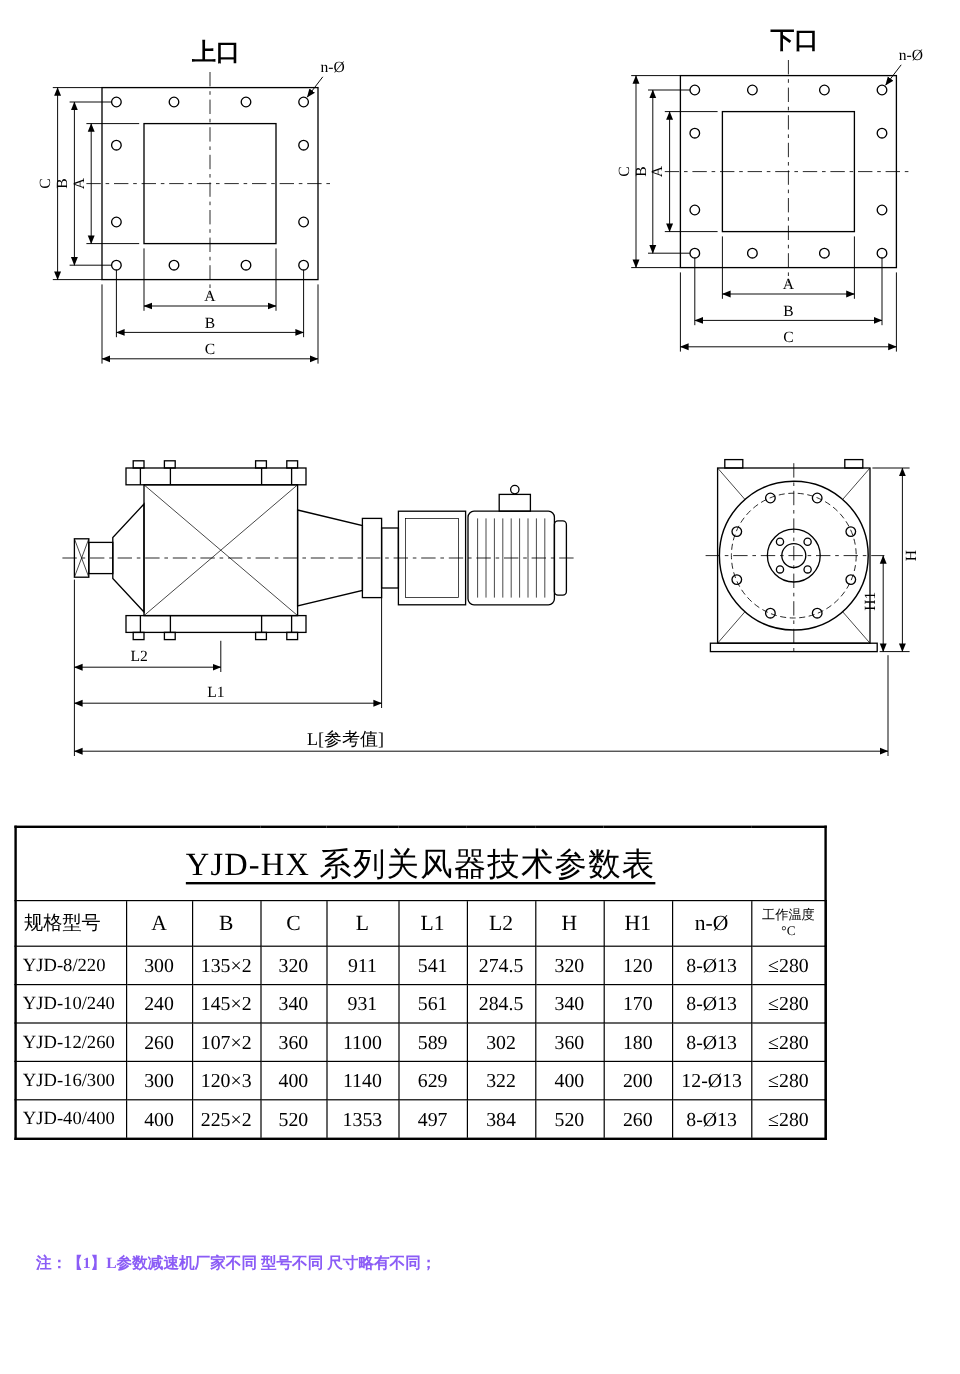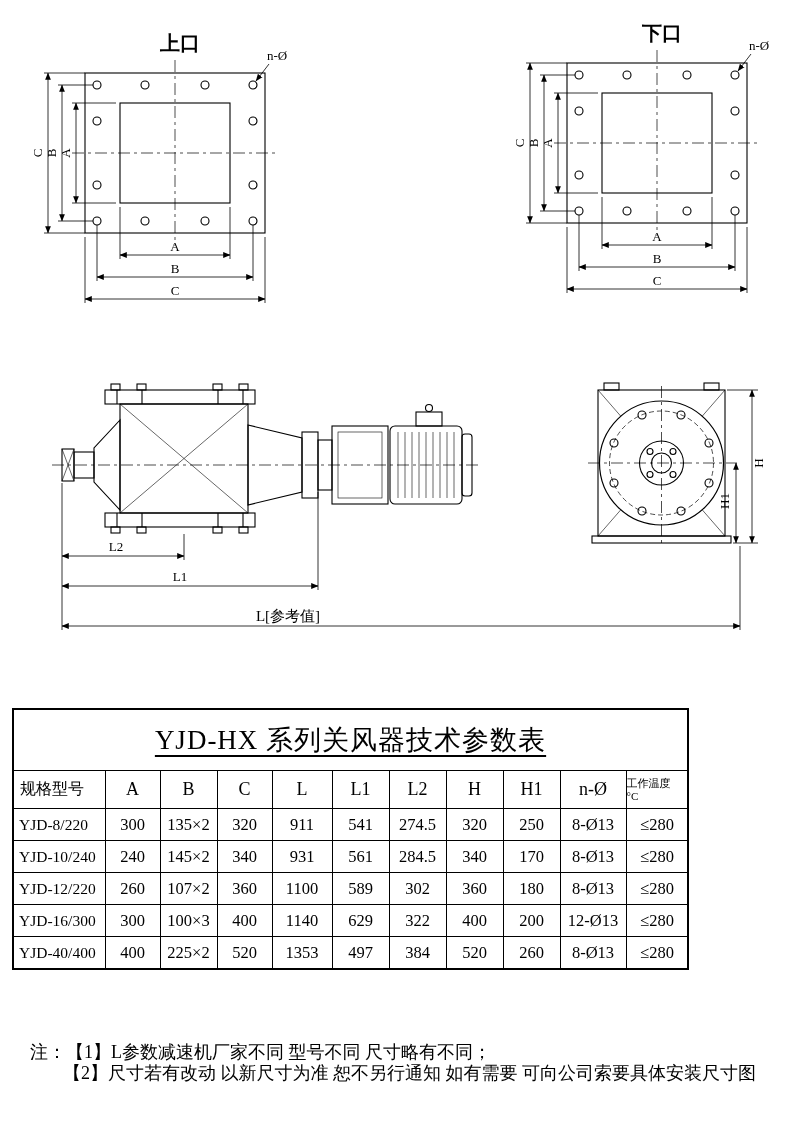--- a/index.html
+++ b/index.html
@@ -14,42 +14,42 @@
   .ln .thin { stroke-width:0.6; }
   .ln .wh { fill:#ffffff; stroke:#000; stroke-width:1.2; }
   .ln .bc { fill:none; stroke:#000; stroke-width:0.7; stroke-dasharray:5 3; }
   .cl line { stroke:#000; stroke-width:0.7; stroke-dasharray:12 4 3 4; fill:none; }
   .dim line { stroke:#000; stroke-width:0.8; fill:none; }
   .dim-t { font-family:"Liberation Serif", serif; font-size:13px; fill:#000; }
   .dim-t-lg { font-family:"Liberation Serif", serif; font-size:15px; fill:#000; }
   .dwg-title { font-family:"Liberation Serif", serif; font-size:20px; font-weight:bold; fill:#000; }
 
   
-  .spec-table-wrap { position:absolute; left:12px; top:708px; width:635px; }
+  .spec-table-wrap { position:absolute; left:12px; top:688px; width:635px; }
   table.spec { border-collapse:collapse; width:100%; table-layout:fixed; border:2px solid #000; }
   table.spec th, table.spec td {
     border:1px solid #000; text-align:center; padding:0;
     font-family:"Liberation Serif", serif; color:#000;
     overflow:hidden; white-space:nowrap; font-weight:normal;
   }
   .title-cell { height:60px; font-size:27px; font-weight:bold; letter-spacing:1px; }
   .title-cell span { text-decoration:underline; text-underline-offset:6px; }
   table.spec thead th { height:37px; font-size:18px; }
   table.spec thead th.model-h { text-align:left; padding-left:6px; font-size:16px; }
   table.spec tbody td { height:31px; font-size:16.5px; }
   table.spec tbody td.model-cell { text-align:left; padding-left:5px; font-size:15.5px; }
-  .h2l { display:flex; flex-direction:column; line-height:1.1; align-items:flex-start; justify-content:center; }
+  .h2l { display:flex; flex-direction:column; line-height:1.1; align-items:center; justify-content:center; }
   .h2l .s1 { font-size:11px; }
   .h2l .s2 { font-size:11px; }
   .h2l .p1 { font-size:12px; }
   .h2l .p2 { font-size:10px; }
 
   
   .notes { position:absolute; left:30px; top:1042px; font-family:"Liberation Serif", serif;
-           font-size:18px; font-weight:normal; color:#000000; }
+           font-size:13px; font-weight:bold; color:#8b5cf6; }
   .note-line { line-height:21px; white-space:nowrap; }
   .note-line.indent { padding-left:33px; }
 </style>
 </head>
 <body>
 
 <div class="page">
 
   <svg class="dwg" style="left:10px; top:18px;" width="300" height="310" viewBox="0 0 300 310">
     <defs>
@@ -341,57 +341,57 @@
       <tbody id="spec-rows">
           <tr>
             <td class="model-cell">YJD-8/220</td>
             <td>300</td>
             <td>135×2</td>
             <td>320</td>
             <td>911</td>
             <td>541</td>
             <td>274.5</td>
             <td>320</td>
-            <td>250</td>
+            <td>120</td>
             <td>8-Ø13</td>
             <td>≤280</td>
             <td>1.1</td>
           </tr>
           <tr>
             <td class="model-cell">YJD-10/240</td>
             <td>240</td>
             <td>145×2</td>
             <td>340</td>
             <td>931</td>
             <td>561</td>
             <td>284.5</td>
             <td>340</td>
             <td>170</td>
             <td>8-Ø13</td>
             <td>≤280</td>
             <td>1.1</td>
           </tr>
           <tr>
-            <td class="model-cell">YJD-12/220</td>
+            <td class="model-cell">YJD-12/260</td>
             <td>260</td>
             <td>107×2</td>
             <td>360</td>
             <td>1100</td>
             <td>589</td>
             <td>302</td>
             <td>360</td>
             <td>180</td>
             <td>8-Ø13</td>
             <td>≤280</td>
             <td>1.5</td>
           </tr>
           <tr>
             <td class="model-cell">YJD-16/300</td>
             <td>300</td>
-            <td>100×3</td>
+            <td>120×3</td>
             <td>400</td>
             <td>1140</td>
             <td>629</td>
             <td>322</td>
             <td>400</td>
             <td>200</td>
             <td>12-Ø13</td>
             <td>≤280</td>
             <td>1.5</td>
           </tr>
@@ -408,16 +408,15 @@
             <td>8-Ø13</td>
             <td>≤280</td>
             <td>2.2</td>
           </tr>
         </tbody>
     </table>
   </div>
 
   <div class="notes">
     <div class="note-line"><span>注：</span><span>【1】L参数减速机厂家不同 型号不同 尺寸略有不同；</span></div>
-    <div class="note-line indent"><span>【2】尺寸若有改动 以新尺寸为准 恕不另行通知 如有需要 可向公司索要具体安装尺寸图</span></div>
   </div>
 
 </div>
 
 </body></html>

